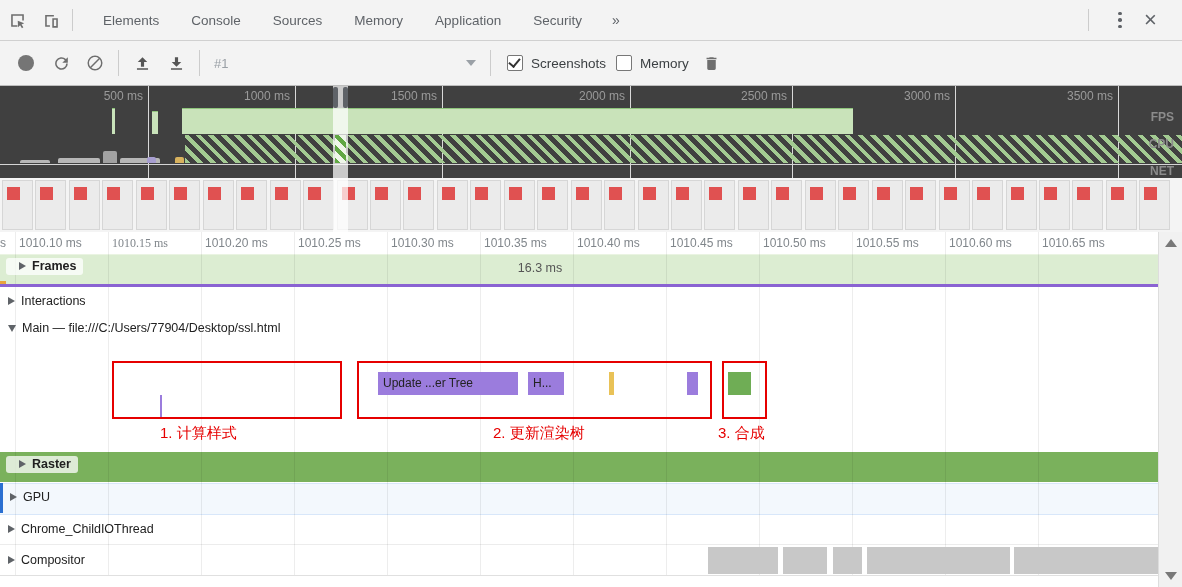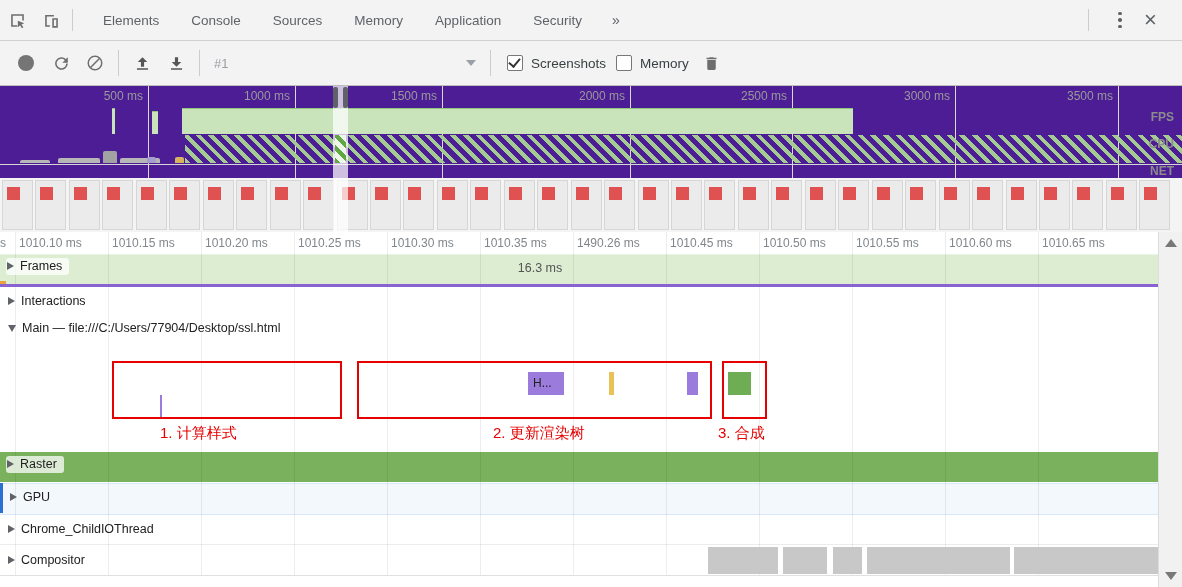--- a/index.html
+++ b/index.html
@@ -27,21 +27,21 @@
   #history-select{width:262px;display:flex;align-items:center;justify-content:space-between;
                   padding:0 8px;color:#9aa0a6;font-size:13px;}
   .tri-down{width:0;height:0;border-left:5px solid transparent;border-right:5px solid transparent;
             border-top:6px solid #9aa0a6;}
   .cb{width:14px;height:14px;border:1.5px solid #777;border-radius:2px;background:#fff;
       margin:0 8px 0 10px;position:relative;}
   .cb.checked::after{content:"";position:absolute;left:3px;top:0px;width:5px;height:9px;
       border:solid #333;border-width:0 2px 2px 0;transform:rotate(40deg);}
   .cblabel{font-size:13.5px;color:#3c4043;}
   
-  #overview{position:absolute;left:0;top:86px;width:1182px;height:146px;background:#4c1d95;
+  #overview{position:absolute;left:0;top:86px;width:1182px;height:146px;background:#404040;
             border-bottom:1px solid #c4c4c4;overflow:hidden;}
   .ov-time{position:absolute;top:3px;width:70px;text-align:right;font-size:12px;color:#9a9a9a;}
   .ov-grid{position:absolute;top:0;width:1px;height:92px;background:#d9d9d9;}
   #fps-band{position:absolute;left:0;top:22px;width:1182px;height:26px;}
   .fps-bar{position:absolute;bottom:0;background:#c9e3ba;border-top:1px solid #8fc57c;}
   #cpu-band{position:absolute;left:0;top:48px;width:1182px;height:30px;border-bottom:1px solid #d5d5d5;}
   #cpu-hatch{position:absolute;left:185px;top:1px;width:997px;height:28px;
      background:repeating-linear-gradient(45deg,#a3cb92 0 4px,rgba(0,0,0,0) 4px 9px);}
   .cpu-blob{position:absolute;bottom:1px;border-radius:2px 2px 0 0;}
   #net-band{position:absolute;left:0;top:78px;width:1182px;height:14px;border-bottom:1px solid #dcdcdc;}
@@ -55,21 +55,21 @@
   .handle{position:absolute;top:1px;width:5px;height:21px;background:#5f6368;border-radius:2px;z-index:4;}
   
   #ruler{position:absolute;left:0;top:232px;width:1182px;height:22px;background:#fff;}
   .rlab{position:absolute;top:4px;font-size:12px;color:#80868b;white-space:nowrap;}
   #gridcol{position:absolute;left:0;top:232px;width:1158px;height:343px;z-index:1;pointer-events:none;}
   .gline{position:absolute;top:0;width:1px;height:343px;background:rgba(0,0,0,0.07);}
   .trackbg{position:absolute;left:0;width:1158px;z-index:0;}
   .tracklab{position:absolute;display:flex;align-items:center;gap:6px;font-size:12.5px;color:#212121;z-index:2;}
   .tri-r{width:0;height:0;border-left:7px solid #5f6368;border-top:4.5px solid transparent;border-bottom:4.5px solid transparent;}
   .tri-d2{width:0;height:0;border-top:7px solid #5f6368;border-left:4.5px solid transparent;border-right:4.5px solid transparent;}
-  .pill{background:rgba(255,255,255,0.75);border-radius:3px;padding:1px 7px 2px 1px;display:flex;align-items:center;gap:6px;}
+  .pill{background:rgba(255,255,255,0.75);border-radius:3px;padding:1px 7px 2px 13px;display:flex;align-items:center;gap:6px;font-weight:bold;}
   .event{position:absolute;top:0;height:23px;box-sizing:border-box;font-size:12px;color:#222;
          line-height:23px;padding-left:5px;overflow:hidden;white-space:nowrap;z-index:2;}
   .annot-rect{position:absolute;border:2px solid #e60000;box-sizing:border-box;z-index:3;}
   .annot-label{position:absolute;font-size:15px;color:#e60000;white-space:nowrap;z-index:3;}
   .comp-block{position:absolute;background:#c8c8c8;z-index:2;}
   
   #sbar{position:absolute;left:1158px;top:232px;width:24px;height:355px;background:#f1f1f1;
         border-left:1px solid #ddd;box-sizing:border-box;z-index:6;}
   .sb-up{position:absolute;left:6px;top:7px;width:0;height:0;border-left:6px solid transparent;
          border-right:6px solid transparent;border-bottom:8px solid #787878;}
@@ -309,26 +309,26 @@
     <div id="sel-band"></div>
     <div id="sel-hatch"></div>
     <div class="handle" style="left:333px;"></div>
     <div class="handle" style="left:343px;"></div>
   </div>
 
   <div id="ruler">
     <span class="rlab" style="left:0;">s</span>
     <div id="ruler-labels">
         <div class="rlab" style="left: 19px;">1010.10 ms</div>
-        <div class="rlab" style="left: 112px;">1010.15 ms</div>
+        <div class="rlab" style="left: 112px; font-family: Liberation Serif, serif;">1010.15 ms</div>
         <div class="rlab" style="left: 205px;">1010.20 ms</div>
         <div class="rlab" style="left: 298px;">1010.25 ms</div>
         <div class="rlab" style="left: 391px;">1010.30 ms</div>
         <div class="rlab" style="left: 484px;">1010.35 ms</div>
-        <div class="rlab" style="left: 577px;">1490.26 ms</div>
+        <div class="rlab" style="left: 577px;">1010.40 ms</div>
         <div class="rlab" style="left: 670px;">1010.45 ms</div>
         <div class="rlab" style="left: 763px;">1010.50 ms</div>
         <div class="rlab" style="left: 856px;">1010.55 ms</div>
         <div class="rlab" style="left: 949px;">1010.60 ms</div>
         <div class="rlab" style="left: 1042px;">1010.65 ms</div>
       </div>
   </div>
   <div id="gridcol">
       <div class="gline" style="left: 15px;"></div>
       <div class="gline" style="left: 108px;"></div>
@@ -359,20 +359,21 @@
     <span class="tri-r"></span>
     <span>Interactions</span>
   </div>
 
   <div class="tracklab" style="left:8px;top:321px;">
     <span class="tri-d2"></span>
     <span>Main — file:///C:/Users/77904/Desktop/ssl.html</span>
   </div>
 
   <div id="events-row" class="abs" style="left:0;top:372px;width:1158px;height:23px;">
+      <div class="event" style="left: 378px; width: 140px; background: rgb(155, 124, 221);">Update ...er Tree</div>
       <div class="event" style="left: 528px; width: 36px; background: rgb(155, 124, 221);">H...</div>
       <div class="event" style="left: 609px; width: 5px; background: rgb(233, 194, 87);"></div>
       <div class="event" style="left: 687px; width: 11px; background: rgb(155, 124, 221);"></div>
       <div class="event" style="left: 728px; width: 23px; background: rgb(111, 173, 85);"></div>
     </div>
   <div id="child-tick" class="abs" style="width: 2px; z-index: 2; left: 160px; top: 395px; height: 22px; background: rgb(155, 124, 221);"></div>
   <div id="annots">
       <div class="annot-rect" style="left: 112px; top: 361px; width: 230px; height: 58px; border-color: rgb(230, 0, 0);"></div>
       <div class="annot-label" style="left: 160px; top: 424px; color: rgb(230, 0, 0);">1. 计算样式</div>
       <div class="annot-rect" style="left: 357px; top: 361px; width: 355px; height: 58px; border-color: rgb(230, 0, 0);"></div>

